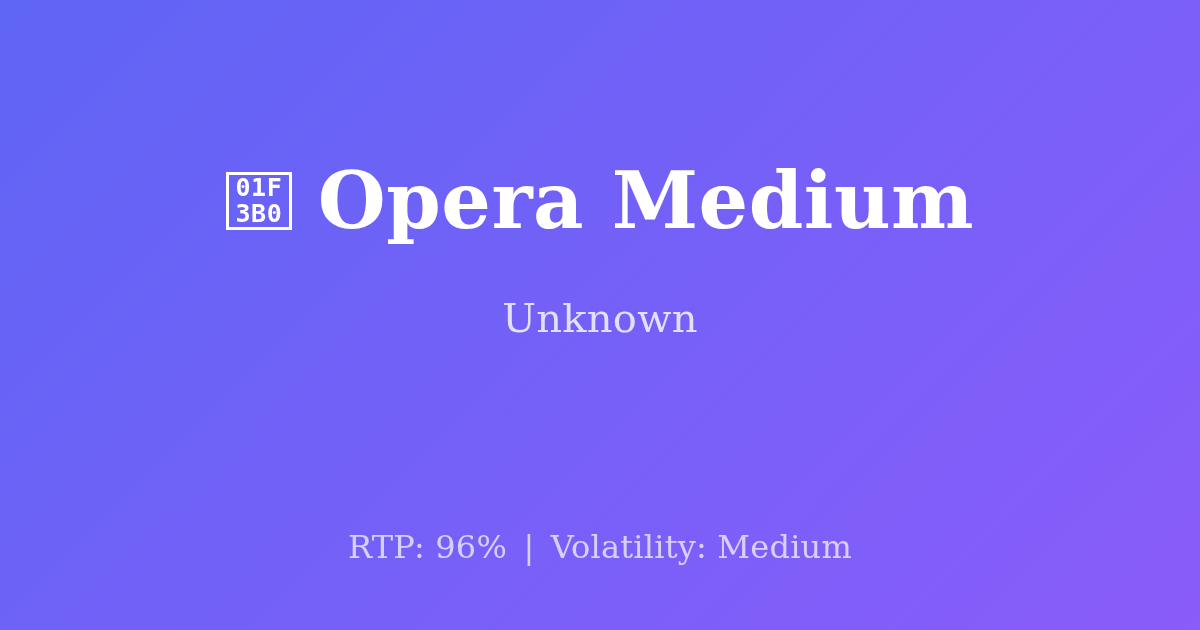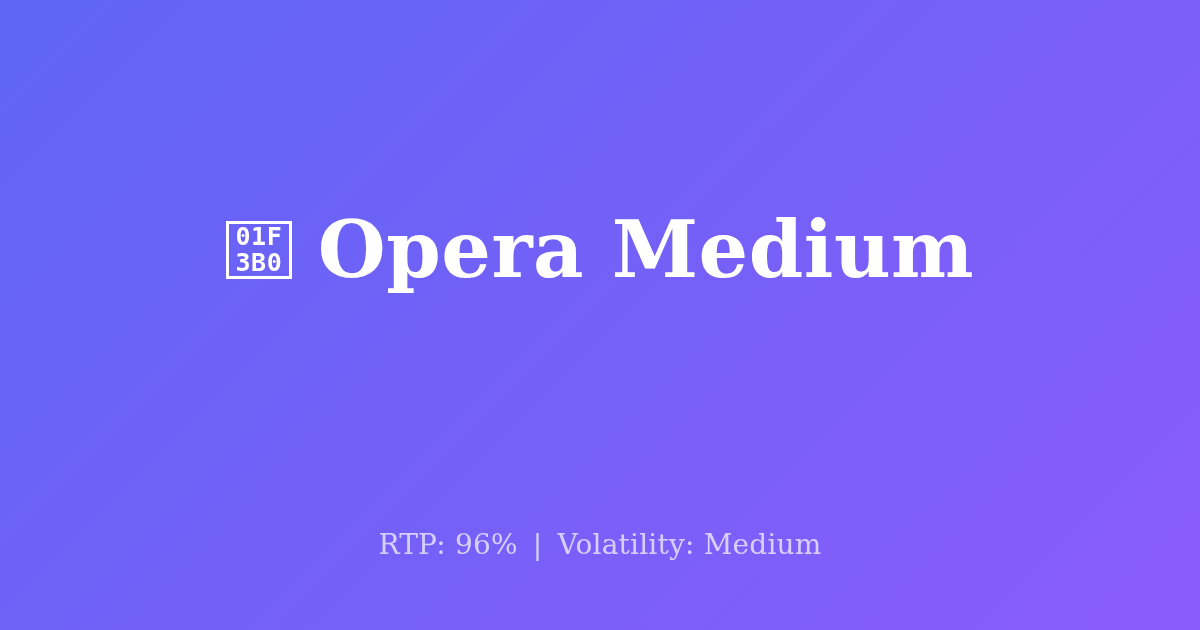--- a/index.html
+++ b/index.html
@@ -85,21 +85,21 @@
   }
 
   
   .meta {
     position: absolute;
     left: 0;
     right: 0;
     top: 528px;
     text-align: center;
     color: rgba(255, 255, 255, 0.70);
-    font-size: 28px;
+    font-size: 32px;
     font-weight: 400;
     line-height: 1.2;
     letter-spacing: 0.2px;
   }
   .meta .sep { padding: 0 6px; }
 </style>
 </head>
 <body>
 
 <div class="og-card">
@@ -107,20 +107,21 @@
   <div class="hero">
 
     <div class="title-row">
       <span class="tofu">
         <span>01F</span>
         <span>3B0</span>
       </span>
       <span class="title-text">Opera Medium</span>
     </div>
 
+    <div class="subtitle">Unknown</div>
 
   </div>
 
   <div class="meta">
     <span>RTP:</span>
     <span>96%</span>
     <span class="sep">|</span>
     <span>Volatility:</span>
     <span>Medium</span>
   </div>

